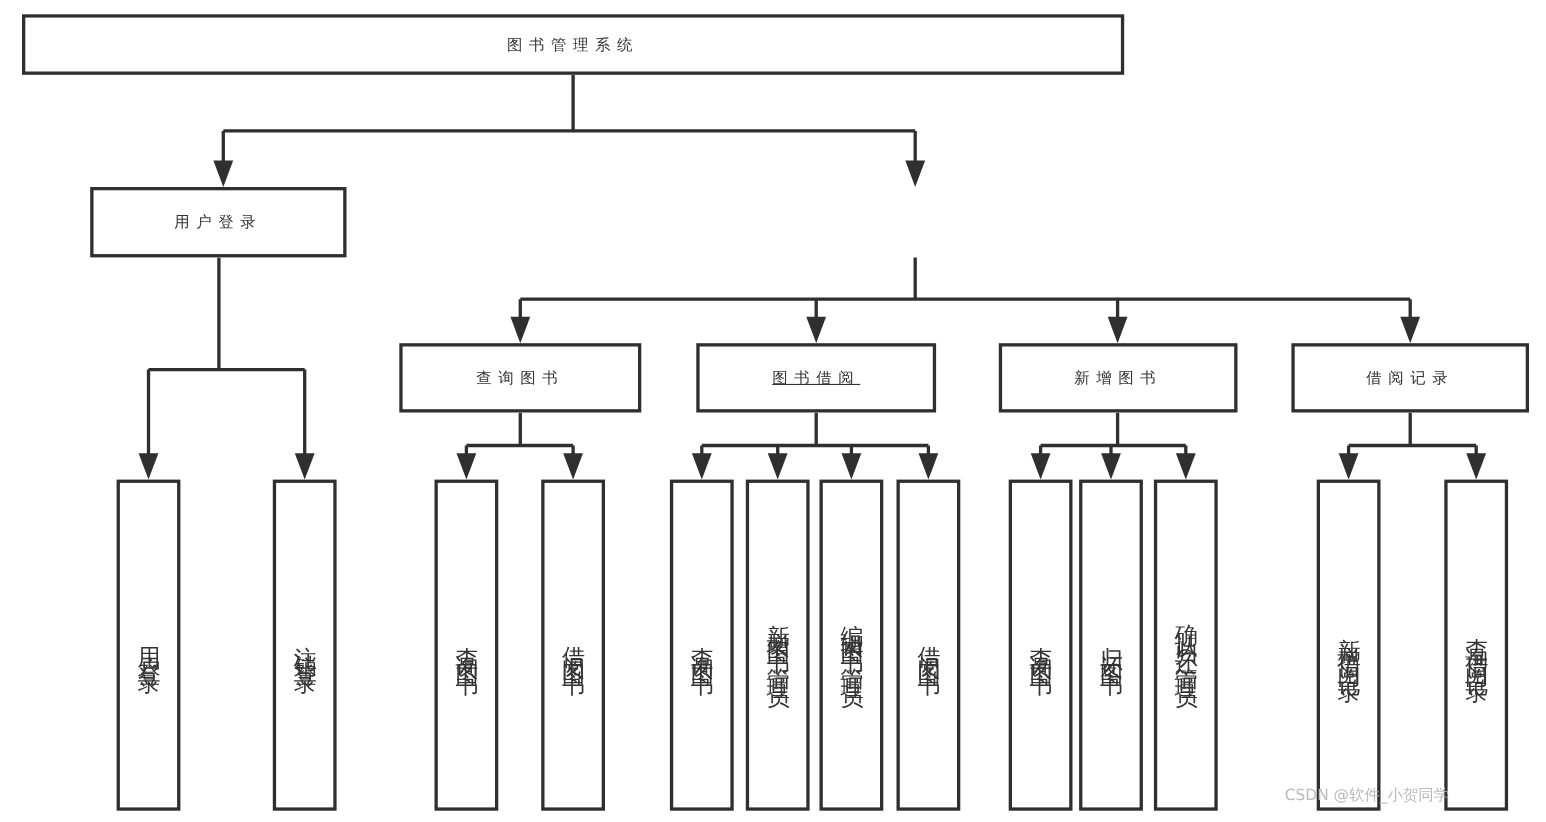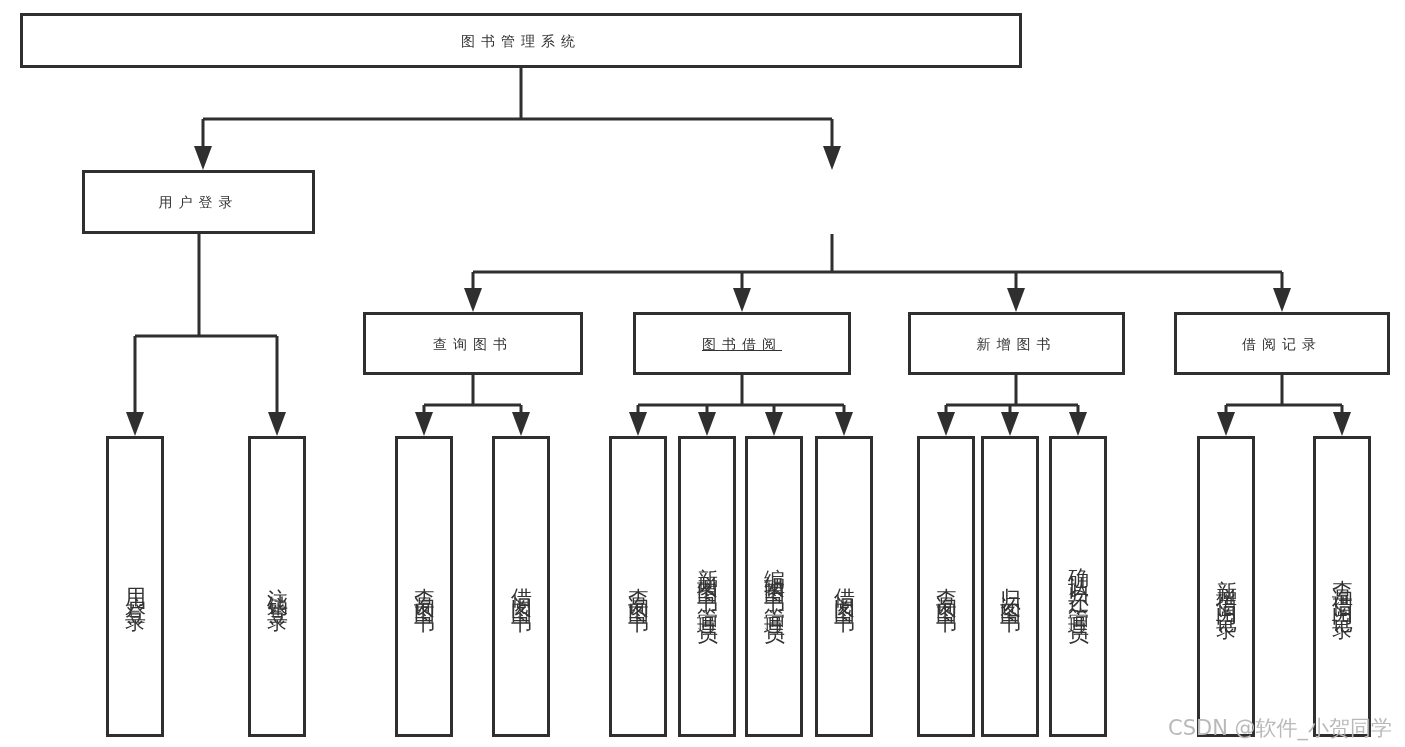--- a/index.html
+++ b/index.html
@@ -47,21 +47,21 @@
   .node-rec    { left: 363px;  top: 312px; width: 220px;  height: 63px; }
   .node-borrow { left: 633px;  top: 312px; width: 218px;  height: 63px; text-decoration: underline; }
   .node-cur    { left: 908px;  top: 312px; width: 217px;  height: 63px; }
   .node-recs   { left: 1174px; top: 312px; width: 216px;  height: 63px; }
   #watermark {
     position: absolute;
     left: 1168px;
     top: 714px;
     width: 232px;
     color: #b9b9b9;
-    font-size: 21px;
+    font-size: 14px;
     white-space: nowrap;
     z-index: 5;
     text-align: left;
   }
   svg path { stroke: #2f2f2f; stroke-width: 3; fill: none; }
   svg polygon { fill: #2f2f2f; stroke: none; }
 </style>
 </head>
 <body>
 

